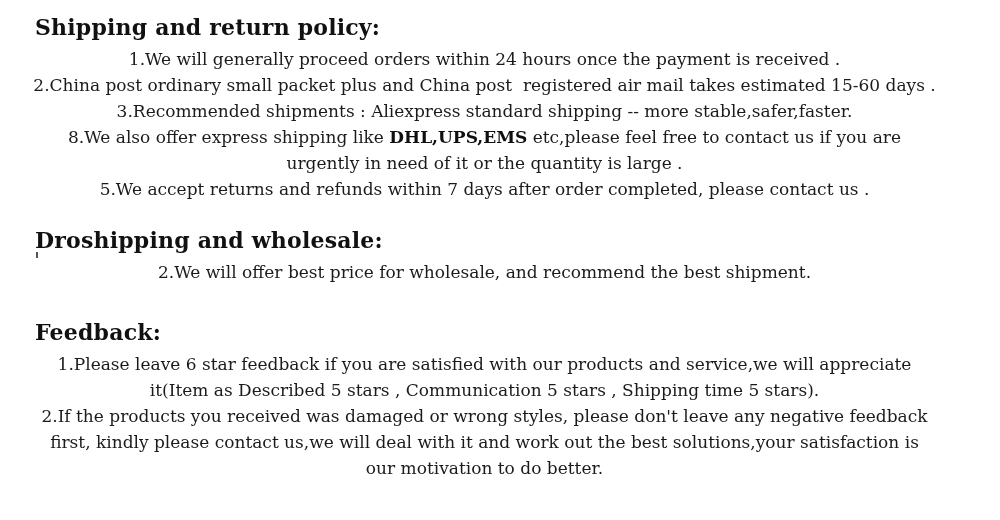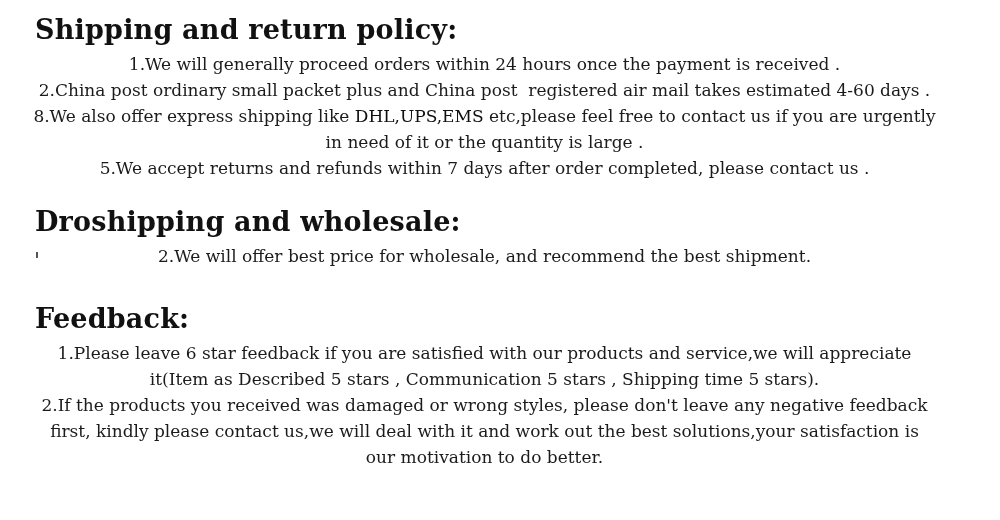--- a/index.html
+++ b/index.html
@@ -21,57 +21,58 @@
   .section {
     margin: 0 0 0 0;
   }
   .section + .section {
     margin-top: 25px;
   }
   .section.feedback {
     margin-top: 34px;
   }
   h2.section-title {
-    font-size: 27px;
+    font-size: 22px;
     font-weight: bold;
     margin: 0 0 6px 2px;
     letter-spacing: 0.2px;
     color: #111111;
   }
   p.item {
     margin: 0;
     font-size: 17px;
     line-height: 26px;
     max-width: 903px;
     white-space: pre-wrap;
     color: #1b1b1b;
     text-align: center;
   }
   p.item strong {
-    font-weight: normal;
+    font-weight: bold;
     color: #0f0f0f;
   }
   .stray-mark {
     position: absolute;
     left: 36px;
     top: 252px;
     width: 2px;
     height: 6px;
     background: #555555;
   }
 </style>
 </head>
 <body>
 
 <div class="doc">
 
   <div class="section">
     <h2 class="section-title">Shipping and return policy:</h2>
     <p class="item">1.We will generally proceed orders within 24 hours once the payment is received .</p>
-    <p class="item">2.China post ordinary small packet plus and China post  registered air mail takes estimated 4-60 days .</p>
+    <p class="item">2.China post ordinary small packet plus and China post  registered air mail takes estimated 15-60 days .</p>
+    <p class="item">3.Recommended shipments : Aliexpress standard shipping -- more stable,safer,faster.</p>
     <p class="item"><span>8.We also offer express shipping like </span><strong>DHL,UPS,EMS</strong><span> etc,please feel free to contact us if you are urgently in need of it or the quantity is large .</span></p>
     <p class="item">5.We accept returns and refunds within 7 days after order completed, please contact us .</p>
   </div>
 
   <div class="section">
     <h2 class="section-title">Droshipping and wholesale:</h2>
     <p class="item">2.We will offer best price for wholesale, and recommend the best shipment.</p>
   </div>
 
   <div class="section feedback">

